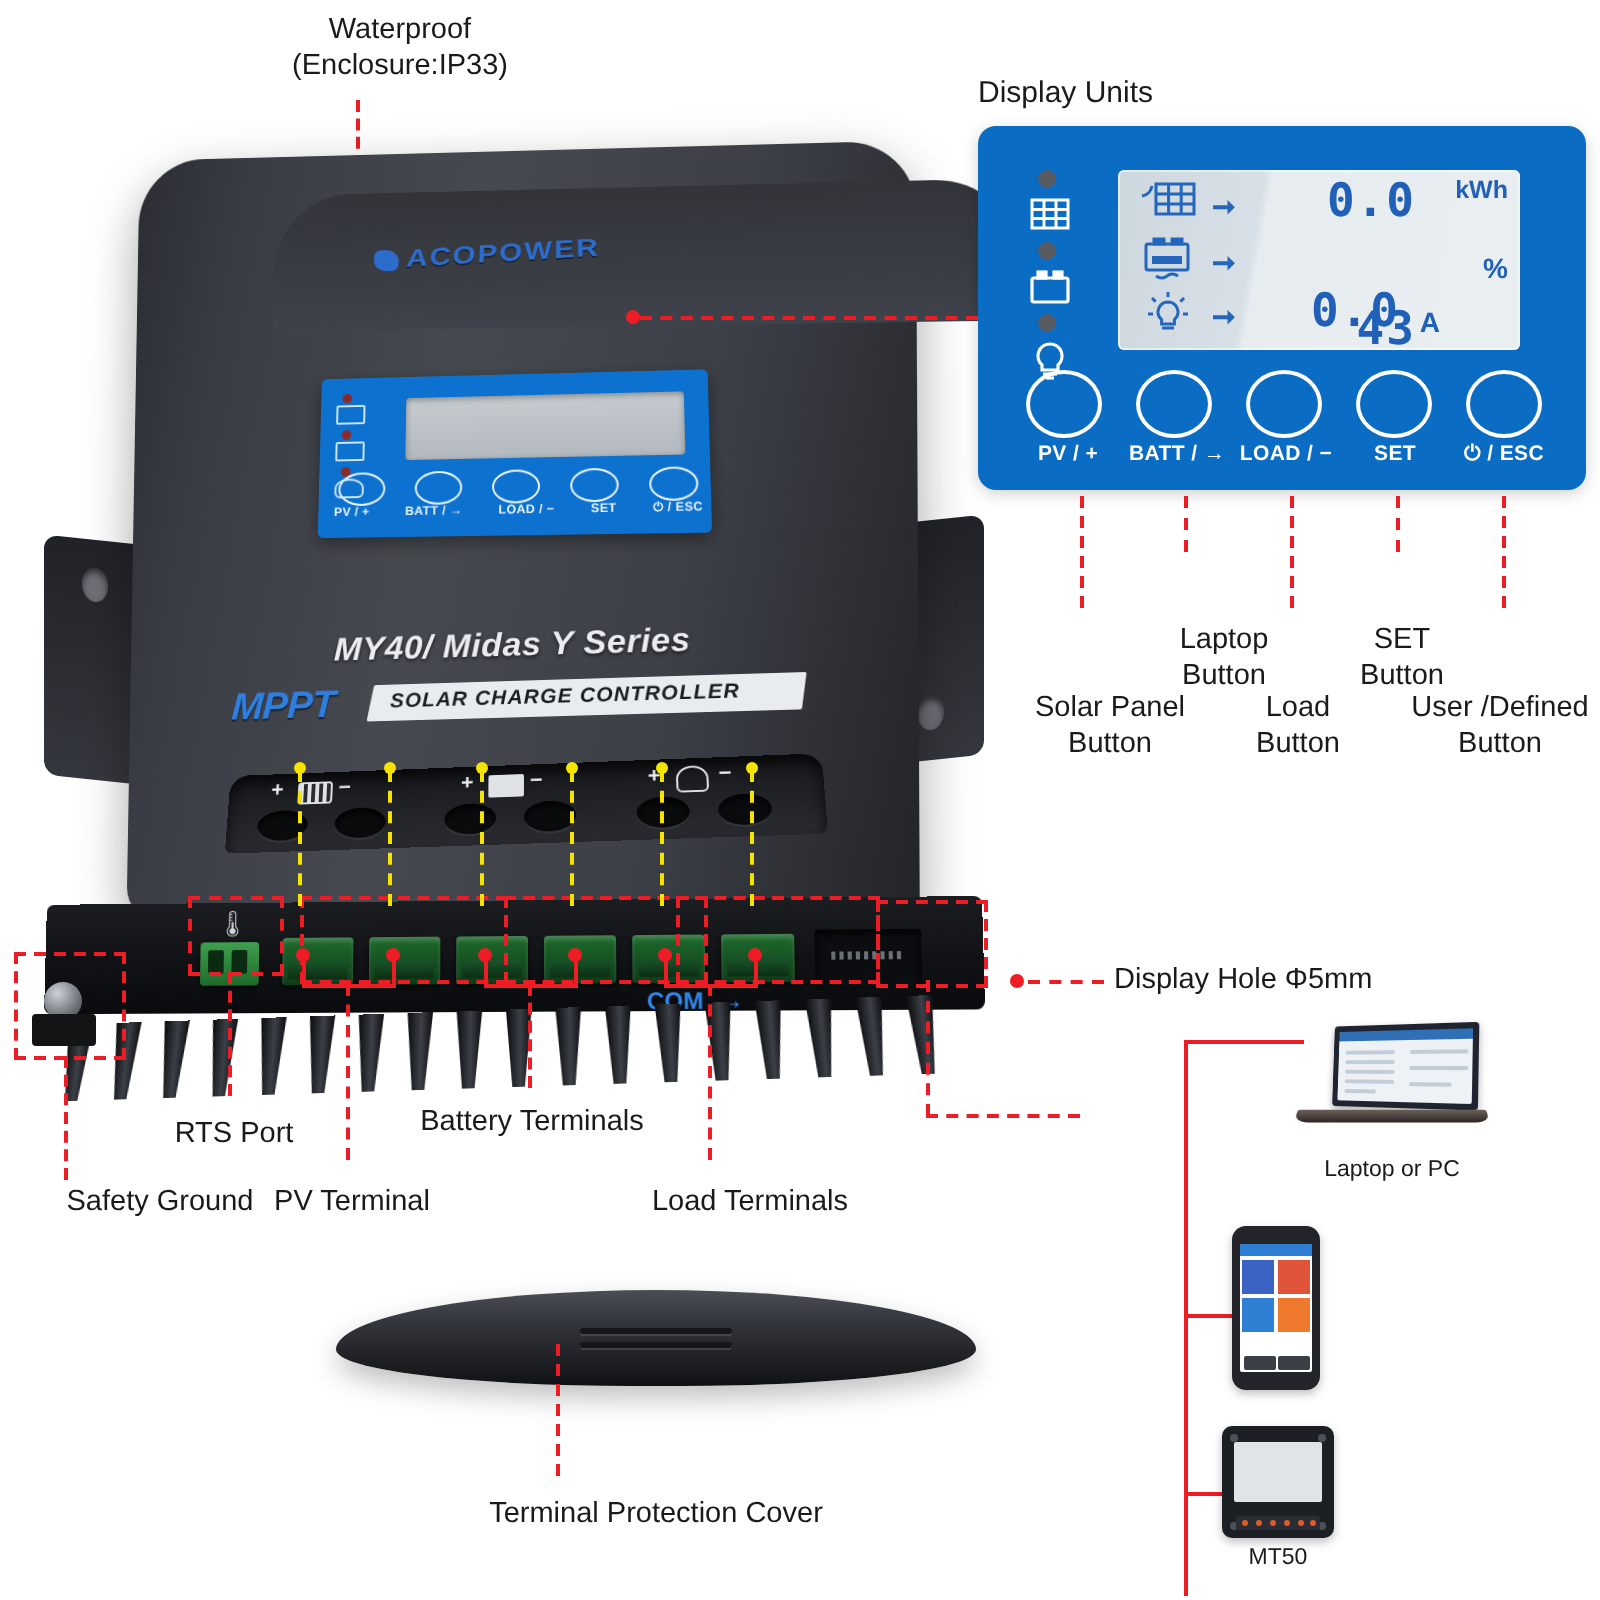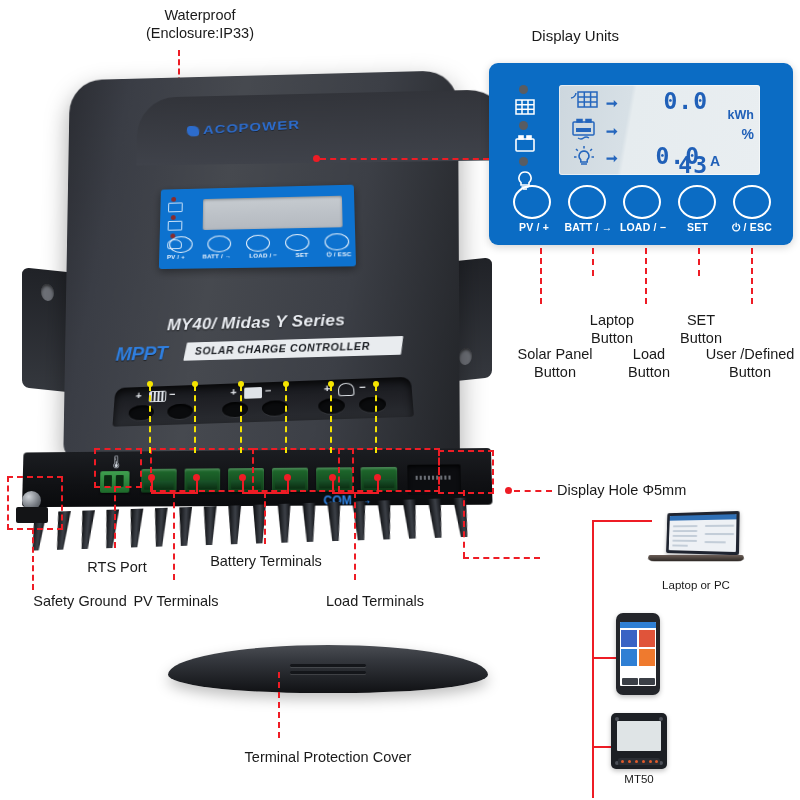--- a/index.html
+++ b/index.html
@@ -338,29 +338,29 @@
   <div class="solid-h" style="left:332px;top:492px;width:47px;"></div>
   <div class="dash-v" style="left:354px;top:492px;height:88px;" data-name="leader-load-terminals"></div>
 
   <div class="dash-v" style="left:114px;top:486px;height:62px;" data-name="leader-rts-port"></div>
   <div class="dash-v" style="left:32px;top:528px;height:62px;" data-name="leader-safety-ground"></div>
   <div class="dash-v" style="left:463px;top:490px;height:68px;" data-name="leader-rs485-v"></div>
   <div class="dash-h" style="left:463px;top:557px;width:77px;" data-name="leader-rs485-h"></div>
 
   <div class="abs lbl" style="left:0px;top:592px;width:160px;" data-name="label-safety-ground">Safety Ground</div>
   <div class="abs lbl" style="left:57px;top:558px;width:120px;" data-name="label-rts-port">RTS Port</div>
-  <div class="abs lbl" style="left:113px;top:592px;width:126px;" data-name="label-pv-terminals">PV Terminals</div>
+  <div class="abs lbl" style="left:113px;top:592px;width:126px;" data-name="label-pv-terminals">PV Terminal</div>
   <div class="abs lbl" style="left:192px;top:552px;width:148px;" data-name="label-battery-terminals">Battery Terminals</div>
   <div class="abs lbl" style="left:311px;top:592px;width:128px;" data-name="label-load-terminals">Load Terminals</div>
 
   <div class="dot" style="left:505px;top:487px;" data-name="mounting-hole-dot"></div>
   <div class="dash-h" style="left:514px;top:490px;width:38px;" data-name="leader-mounting-hole"></div>
   <div class="abs lbl" style="left:557px;top:481px;width:200px;text-align:left;" data-name="label-mounting-hole">Display Hole Φ5mm</div>
 
-  <div class="abs lbl" style="left:489px;top:27px;width:130px;text-align:right;font-size:15px;" data-name="label-display-units">Display Units</div>
+  <div class="abs lbl" style="left:489px;top:38px;width:130px;text-align:left;font-size:15px;" data-name="label-display-units">Display Units</div>
 
   <div class="du" data-name="display-unit-mt50">
 
     <div class="du-leds" data-name="display-indicator-leds">
       <div class="led" style="top:0px;" data-name="led-solar"></div>
       <svg class="du-ico" style="top:12px;" viewBox="0 0 24 22" data-name="solar-panel-icon">
         <g fill="none" stroke="#ffffff" stroke-width="1.5">
             <rect x="3" y="3" width="18" height="14"></rect>
         <line x1="9" y1="3" x2="9" y2="17"></line>
             <line x1="15" y1="3" x2="15" y2="17"></line>
@@ -394,21 +394,21 @@
             <path d="M4 9 A6 6 0 0 0 9 4"></path>
             <rect x="11" y="3" width="19" height="15"></rect>
             <line x1="17.3" y1="3" x2="17.3" y2="18"></line>
               <line x1="23.6" y1="3" x2="23.6" y2="18"></line>
             <line x1="11" y1="8" x2="30" y2="8"></line>
               <line x1="11" y1="13" x2="30" y2="13"></line>
             </g>
           </svg>
         <div class="lcd-arrow" style="top:7px;" data-name="flow-arrow-icon">➞</div>
         <div class="lcd-val" style="top:1px;" data-name="lcd-value-energy">0.0</div>
-        <div class="lcd-unit" style="top:20px;padding-left:20px;" data-name="lcd-unit-energy">kWh</div>
+        <div class="lcd-unit" style="top:0;padding-left:20px;" data-name="lcd-unit-energy">kWh</div>
       </div>
 
       <div class="lcd-row" style="top:33px;" data-name="lcd-row-battery">
         <svg class="lcd-ico" style="top:0px;" viewBox="0 0 34 26" data-name="battery-icon">
           <g fill="none" stroke="#2566bd" stroke-width="1.5">
               <rect x="6" y="4" width="21" height="13" rx="1"></rect>
           <rect x="10" y="1.5" width="5" height="2.5" fill="#2566bd"></rect>
               <rect x="19" y="1.5" width="5" height="2.5" fill="#2566bd"></rect>
           <rect x="9" y="10" width="15" height="4" fill="#2566bd" stroke="none"></rect>
           <path d="M11 20 q3 2 5.5 0 q2.5 -2 5.5 0"></path>

